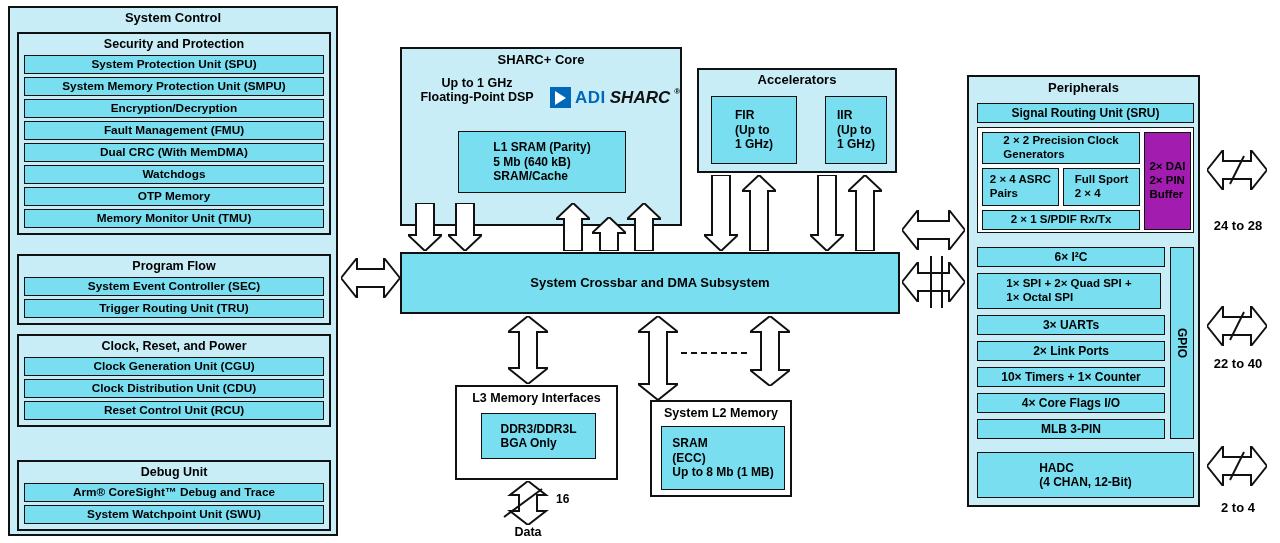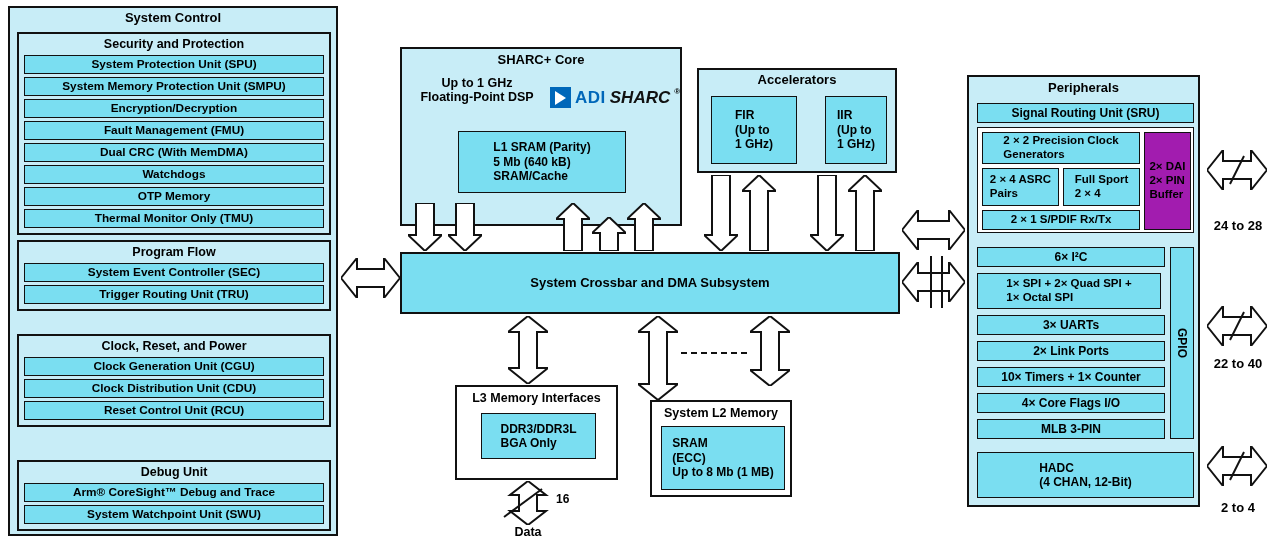--- a/index.html
+++ b/index.html
@@ -41,24 +41,24 @@
 
     <div class="group" style="top:24px;">
       <div class="group-title">Security and Protection</div>
       <div class="cell item">System Protection Unit (SPU)</div>
       <div class="cell item">System Memory Protection Unit (SMPU)</div>
       <div class="cell item">Encryption/Decryption</div>
       <div class="cell item">Fault Management (FMU)</div>
       <div class="cell item">Dual CRC (With MemDMA)</div>
       <div class="cell item">Watchdogs</div>
       <div class="cell item">OTP Memory</div>
-      <div class="cell item">Thermal Monitor Only (TMU)</div>
-    </div>
-
-    <div class="group" style="top:232px;">
+      <div class="cell item">Memory Monitor Unit (TMU)</div>
+    </div>
+
+    <div class="group" style="top:246px;">
       <div class="group-title">Program Flow</div>
       <div class="cell item">System Event Controller (SEC)</div>
       <div class="cell item">Trigger Routing Unit (TRU)</div>
     </div>
 
     <div class="group" style="top:326px;">
       <div class="group-title">Clock, Reset, and Power</div>
       <div class="cell item">Clock Generation Unit (CGU)</div>
       <div class="cell item">Clock Distribution Unit (CDU)</div>
       <div class="cell item">Reset Control Unit (RCU)</div>

